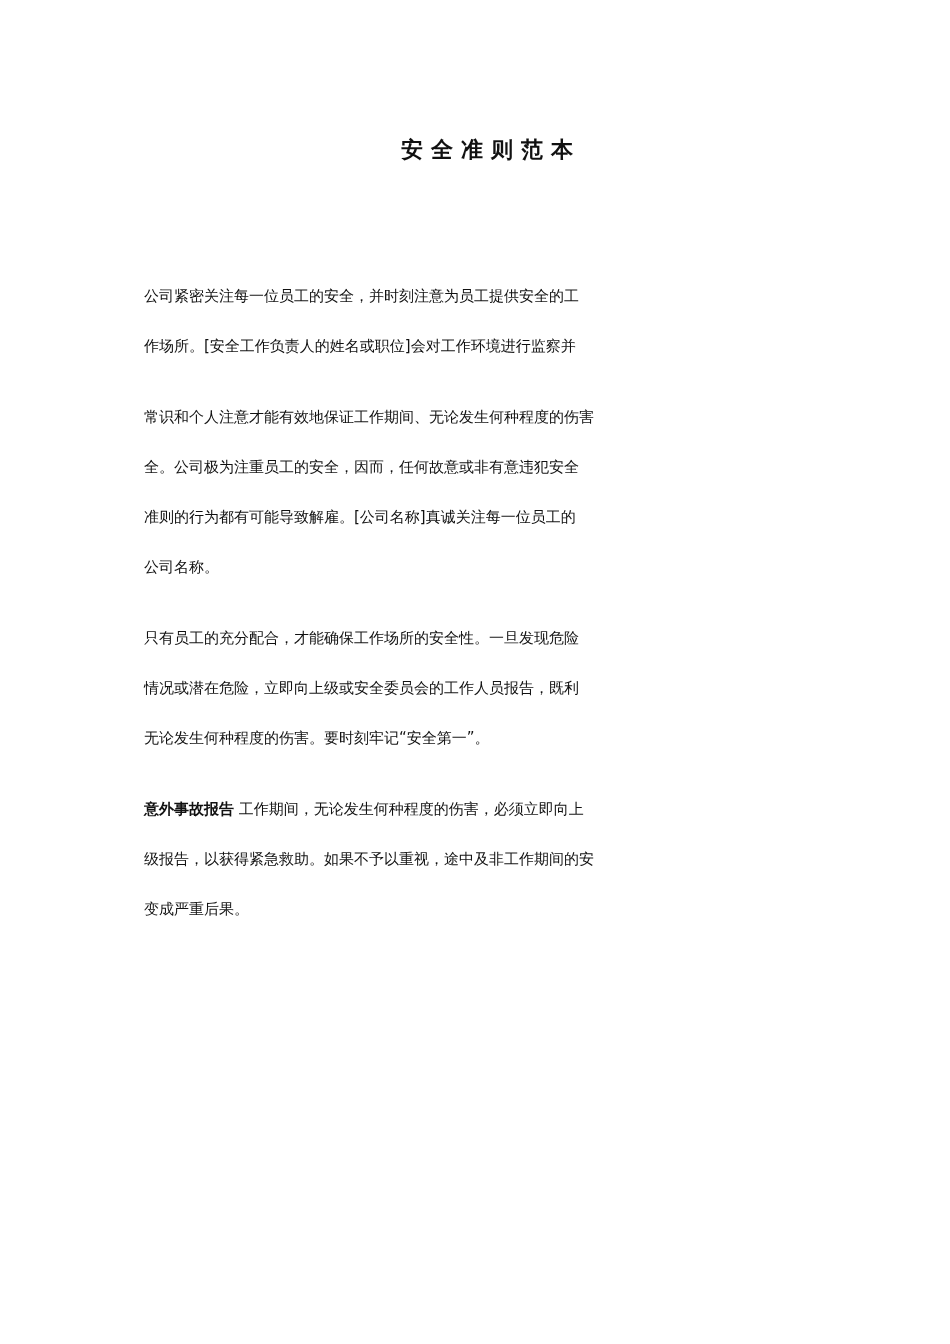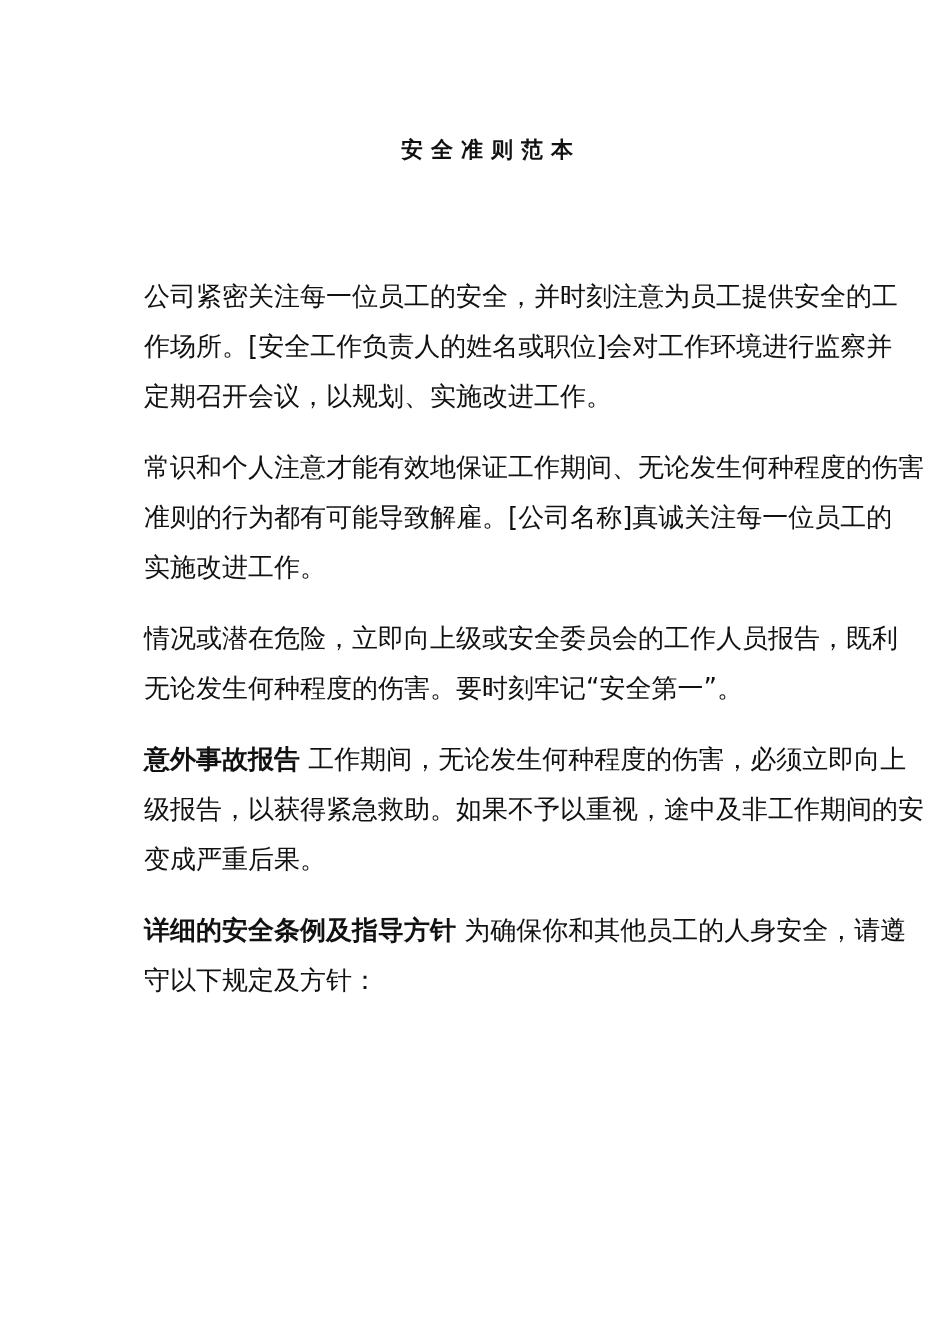--- a/index.html
+++ b/index.html
@@ -36,21 +36,21 @@
       margin: 0;
     }
     .body {
       position: absolute;
       left: 144px;
       top: 271px;
       width: 660px;
     }
     .para {
       margin: 0 0 21px 0;
-      font-size: 26px;
+      font-size: 15px;
       line-height: 50px;
       text-align: justify;
       word-break: break-all;
     }
     .line {
       display: block;
       white-space: nowrap;
       height: 50px;
     }
     .bold {
@@ -61,38 +61,35 @@
 </head>
 <body>
 
 <div class="page">
   <h1 class="title">安全准则范本</h1>
 
   <div class="body">
     <p class="para">
       <span class="line">公司紧密关注每一位员工的安全，并时刻注意为员工提供安全的工</span>
       <span class="line">作场所。[安全工作负责人的姓名或职位]会对工作环境进行监察并</span>
-      <span class="line">定期召开会议，以规划、实施改进工作。</span>
     </p>
 
     <p class="para">
       <span class="line">常识和个人注意才能有效地保证工作期间、无论发生何种程度的伤害</span>
+      <span class="line">全。公司极为注重员工的安全，因而，任何故意或非有意违犯安全</span>
       <span class="line">准则的行为都有可能导致解雇。[公司名称]真诚关注每一位员工的</span>
-      <span class="line">实施改进工作。</span>
+      <span class="line">公司名称。</span>
     </p>
 
     <p class="para">
+      <span class="line">只有员工的充分配合，才能确保工作场所的安全性。一旦发现危险</span>
       <span class="line">情况或潜在危险，立即向上级或安全委员会的工作人员报告，既利</span>
       <span class="line">无论发生何种程度的伤害。要时刻牢记“安全第一”。</span>
     </p>
 
     <p class="para">
       <span class="line"><span class="bold">意外事故报告</span><span> 工作期间，无论发生何种程度的伤害，必须立即向上</span></span>
       <span class="line">级报告，以获得紧急救助。如果不予以重视，途中及非工作期间的安</span>
       <span class="line">变成严重后果。</span>
     </p>
 
-    <p class="para">
-      <span class="line"><span class="bold">详细的安全条例及指导方针</span><span> 为确保你和其他员工的人身安全，请遵</span></span>
-      <span class="line">守以下规定及方针：</span>
-    </p>
   </div>
 </div>
 
 </body></html>

